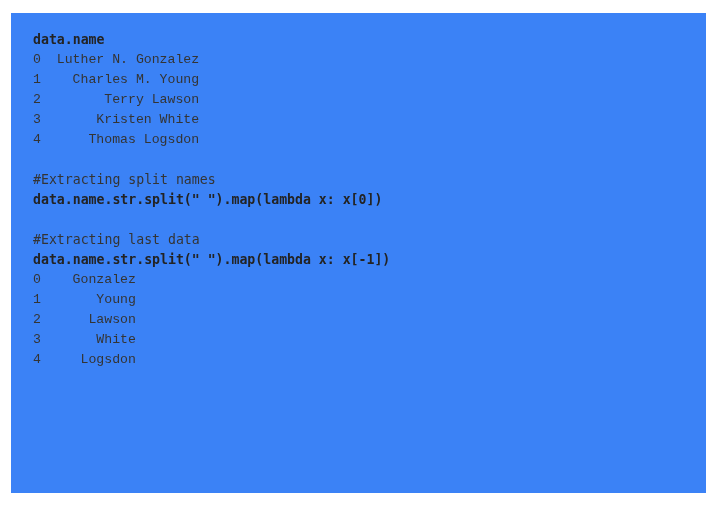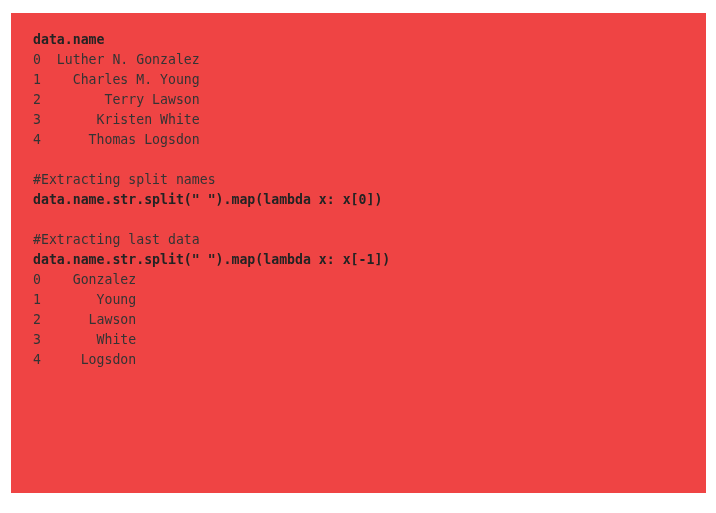--- a/index.html
+++ b/index.html
@@ -35,37 +35,37 @@
     font-weight: bold;
     color: #232323;
   }
   .spacer {
     height: 20px;
   }
 </style>
 </head>
 <body style="background: rgb(255, 255, 255);">
 
-<div id="cell-panel" style="background: #ef4444;">
+<div id="cell-panel" style="background: #3b82f6;">
 
   <div class="block bold" style="color: rgb(35, 35, 35);">data.name</div>
-  <div class="block" style="color: rgb(52, 52, 52);">0  Luther N. Gonzalez
+  <div class="block" style="color: rgb(52, 52, 52); font-family: Liberation Mono, monospace;">0  Luther N. Gonzalez
 1    Charles M. Young
 2        Terry Lawson
 3       Kristen White
 4      Thomas Logsdon</div>
 
   <div class="spacer"></div>
 
   <div class="block" style="color: rgb(52, 52, 52);">#Extracting split names</div>
   <div class="block bold" style="color: rgb(35, 35, 35);">data.name.str.split(" ").map(lambda x: x[0])</div>
 
   <div class="spacer"></div>
 
   <div class="block" style="color: rgb(52, 52, 52);">#Extracting last data</div>
   <div class="block bold" style="color: rgb(35, 35, 35);">data.name.str.split(" ").map(lambda x: x[-1])</div>
-  <div class="block" style="color: rgb(52, 52, 52);">0    Gonzalez
+  <div class="block" style="color: rgb(52, 52, 52); font-family: Liberation Mono, monospace;">0    Gonzalez
 1       Young
 2      Lawson
 3       White
 4     Logsdon</div>
 
 </div>
 
 </body></html>

